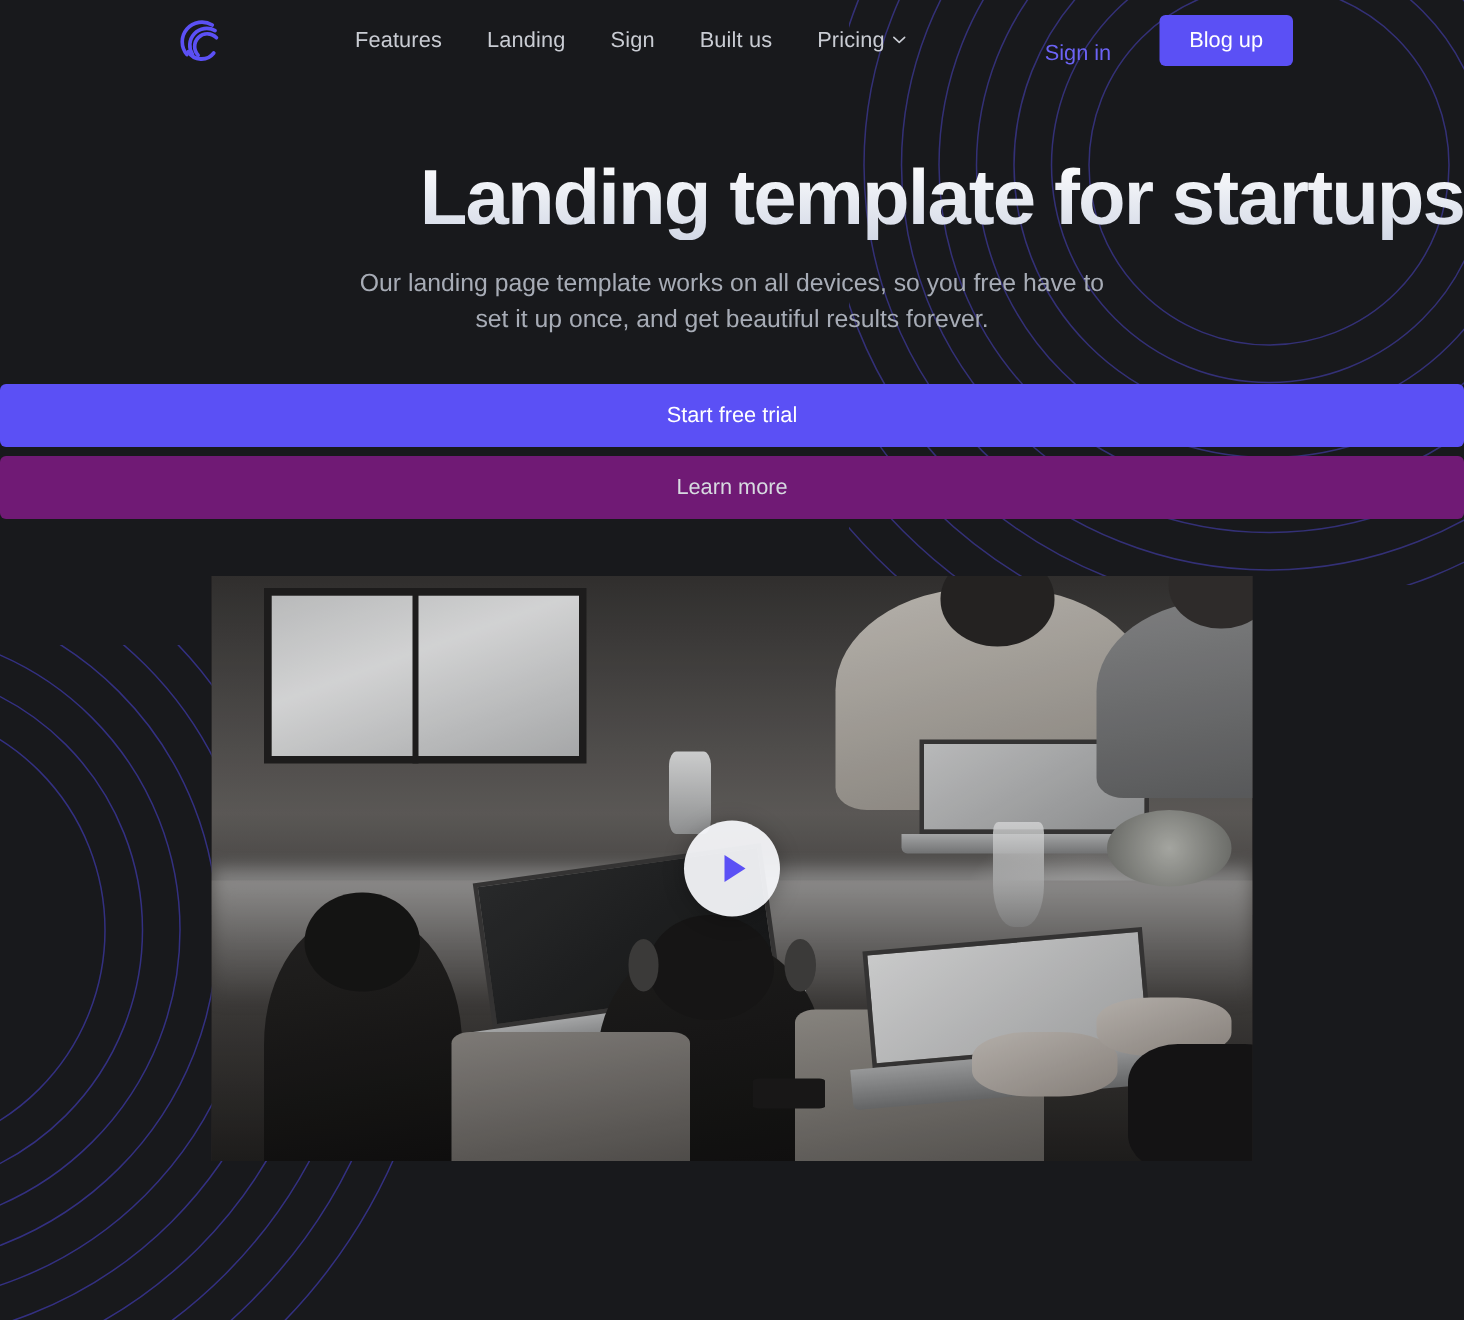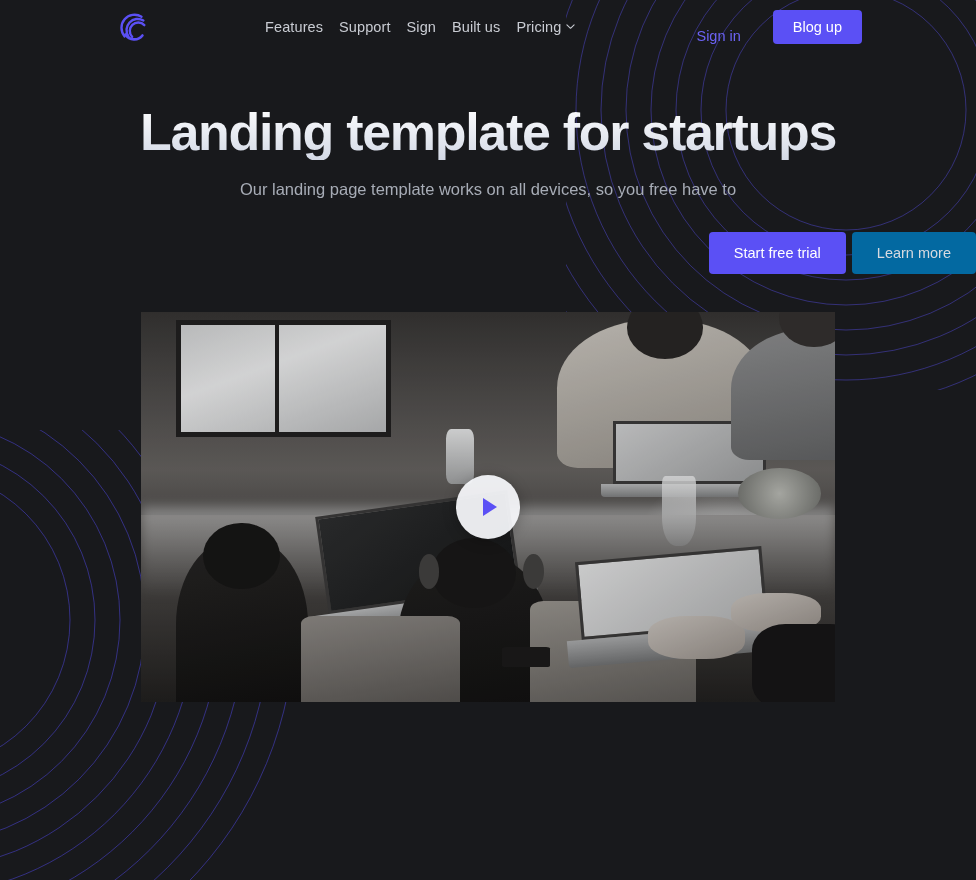--- a/index.html
+++ b/index.html
@@ -30,21 +30,21 @@
   }
   .logo-wrap {
     width:40px; height:40px;
     display:flex; align-items:center; justify-content:center;
     margin-left:82px;
     cursor:pointer;
   }
   .nav {
     flex:1;
     display:flex; align-items:center; justify-content:center;
-    gap:16px;
+    gap:30px;
     margin-left:-10px;
   }
   .nav-link {
     color:#c9ccd3;
     font-size:14.5px;
     letter-spacing:.1px;
     text-decoration:none;
     cursor:pointer;
     display:flex; align-items:center; gap:5px;
     white-space:nowrap;
@@ -68,40 +68,40 @@
   }
 
   
   .hero { position:relative; z-index:3; text-align:center; padding-top:50px; }
   .hero-title {
     font-size:52px; font-weight:bold;
     letter-spacing:-1.3px;
     line-height:1.08;
     background:linear-gradient(180deg,#ffffff 0%,#d3d9e6 100%);
     -webkit-background-clip:text; background-clip:text;
-    -webkit-text-fill-color:transparent; color:#e8ecf5;
+    -webkit-text-fill-color:transparent; color:#e8ecf5;text-align:right;
   }
   .hero-sub {
     margin-top:18px;
     color:#a7acb6;
     font-size:16.5px;
     line-height:1.45;
   }
   .hero-btns {
     margin-top:30px;
-    display:flex; justify-content:flex-end; gap:6px;
+    display:flex; justify-content:flex-end; gap:6px;flex-direction:column;
   }
   .btn {
     font-size:14.5px; font-family:inherit;
     border:none; border-radius:4px;
     padding:13px 25px; cursor:pointer;
     white-space:nowrap;
   }
   .btn-primary { background:#5b50f5; color:#fff; }
-  .btn-secondary { background:#0369a1; color:#d7dae0; }
+  .btn-secondary { background:#701a75; color:#d7dae0; }
 
   
   .media-wrap {
     position:relative; z-index:4;
     width:694px; height:390px;
     margin:38px auto 0;
   }
   .media-img {
     position:absolute; inset:0;
     overflow:hidden;
@@ -234,21 +234,21 @@
         <path d="M14 26.5 A9 9 0 0 1 27 14" stroke="#5b50f5" stroke-width="2.6" fill="none" stroke-linecap="round"></path>
         <path d="M7 24 A11 11 0 0 0 25 25" stroke="#5b50f5" stroke-width="2.8" fill="none" stroke-linecap="round"></path>
       </svg>
     </div>
 
     <nav class="nav">
       <a class="nav-link" href="#">
         <span>Features</span>
       </a>
       <a class="nav-link" href="#">
-        <span>Support</span>
+        <span>Landing</span>
       </a>
       <a class="nav-link" href="#">
         <span>Sign</span>
       </a>
       <a class="nav-link" href="#">
         <span>Built us</span>
       </a>
       <a class="nav-link" href="#">
         <span>Pricing</span>
         <span class="chev">
@@ -263,20 +263,21 @@
       <a class="signin" href="#">Sign in</a>
       <button class="signup">Blog up</button>
     </div>
 
   </header>
 
   <section class="hero">
     <h1 class="hero-title">Landing template for startups</h1>
     <p class="hero-sub">
       <span>Our landing page template works on all devices, so you free have to</span><br>
+      <span>set it up once, and get beautiful results forever.</span>
     </p>
     <div class="hero-btns">
       <button class="btn btn-primary">Start free trial</button>
       <button class="btn btn-secondary">Learn more</button>
     </div>
   </section>
 
   <div class="media-wrap">
     <div class="media-img">
       <div class="photo">

